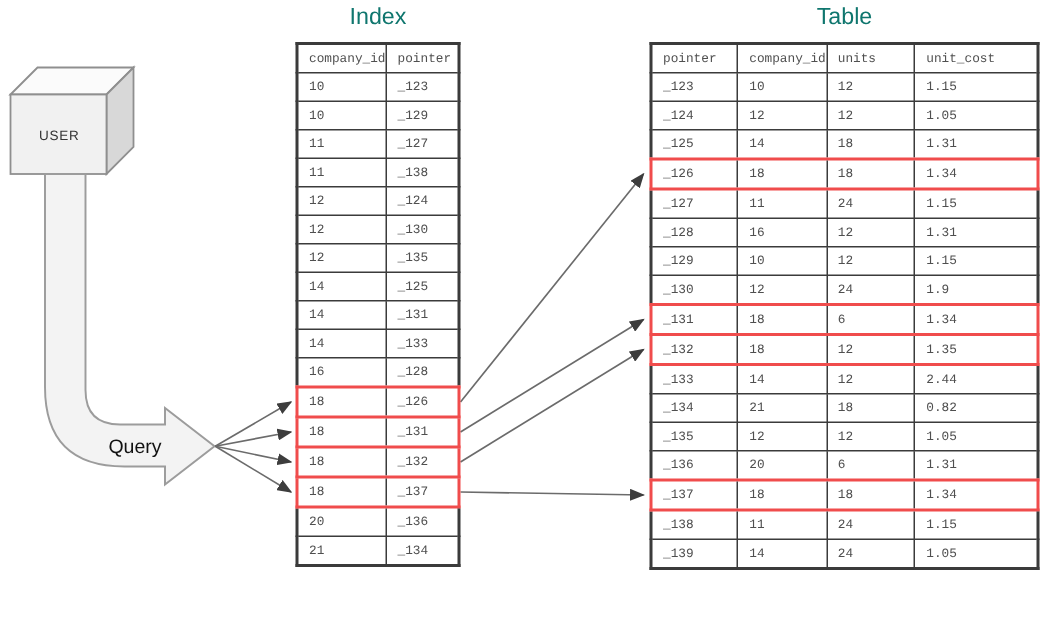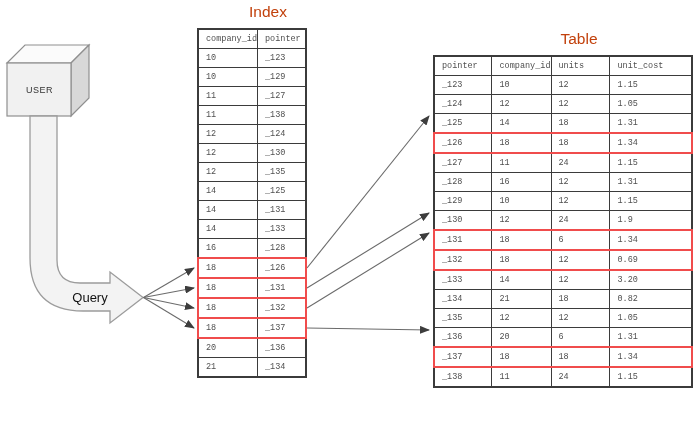--- a/index.html
+++ b/index.html
@@ -5,22 +5,22 @@
   html,body { margin:0; padding:0; background:#ffffff; }
   #canvas {
     position:relative; width:700px; height:429px; background:#ffffff;
     font-family:"Liberation Sans", sans-serif; overflow:hidden;
     --hl:#f04c4c; --border:#3b3b3b; --celltext:#4f4f4f;
   }
   #arrow-layer { position:absolute; left:0; top:0; width:700px; height:429px; }
 
   .tbl-wrap { position:absolute; }
   .tbl-title {
-    position:absolute; top:-26px; left:16px; width:100%;
-    text-align:center; font-size:15.5px; line-height:20px; color:#c2410c;
+    position:absolute; top:-26px; left:0; width:100%;
+    text-align:center; font-size:15.5px; line-height:20px; color:#0f766e;
   }
   table { border-collapse:collapse; table-layout:fixed; border:2px solid var(--border); }
   th, td {
     border:1.5px solid var(--border);
     height:18px; box-sizing:content-box;
     padding:0 0 0 7px; margin:0;
     font-family:"Liberation Mono", monospace;
     font-size:8.5px; font-weight:normal; text-align:left;
     color:var(--celltext); white-space:nowrap; overflow:hidden;
   }
@@ -142,21 +142,21 @@
             <td>_136</td>
           </tr>
           <tr>
             <td>21</td>
             <td>_134</td>
           </tr>
         </tbody>
       </table>
   </div>
 
-  <div class="tbl-wrap" style="left:433px; top:28px; width:260px;margin-top:27px;">
+  <div class="tbl-wrap" style="left:433px; top:28px; width:260px;">
     <div class="tbl-title">Table</div>
     <table id="data-table">
         <colgroup>
           <col style="width: 58px;">
           <col style="width: 59px;">
           <col style="width: 59px;">
           <col style="width: 82px;">
         </colgroup>
         <thead>
           <tr>
@@ -218,27 +218,27 @@
           <tr class="hl">
             <td>_131</td>
             <td>18</td>
             <td>6</td>
             <td>1.34</td>
           </tr>
           <tr class="hl">
             <td>_132</td>
             <td>18</td>
             <td>12</td>
-            <td>0.69</td>
+            <td>1.35</td>
           </tr>
           <tr>
             <td>_133</td>
             <td>14</td>
             <td>12</td>
-            <td>3.20</td>
+            <td>2.44</td>
           </tr>
           <tr>
             <td>_134</td>
             <td>21</td>
             <td>18</td>
             <td>0.82</td>
           </tr>
           <tr>
             <td>_135</td>
             <td>12</td>
@@ -256,17 +256,23 @@
             <td>18</td>
             <td>18</td>
             <td>1.34</td>
           </tr>
           <tr>
             <td>_138</td>
             <td>11</td>
             <td>24</td>
             <td>1.15</td>
           </tr>
+          <tr>
+            <td>_139</td>
+            <td>14</td>
+            <td>24</td>
+            <td>1.05</td>
+          </tr>
         </tbody>
       </table>
   </div>
 
 </div>
 
 </body></html>

